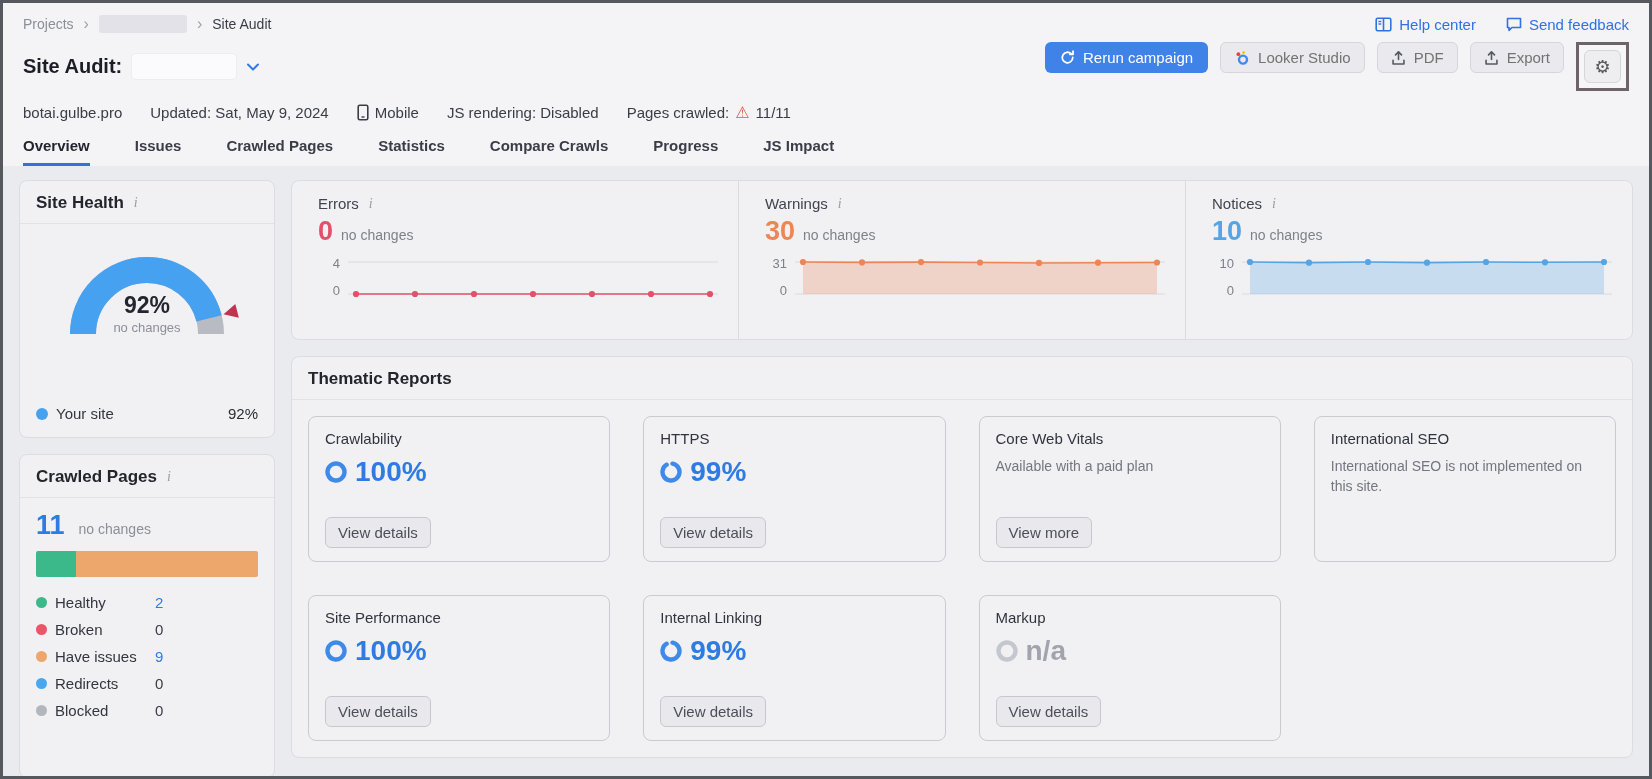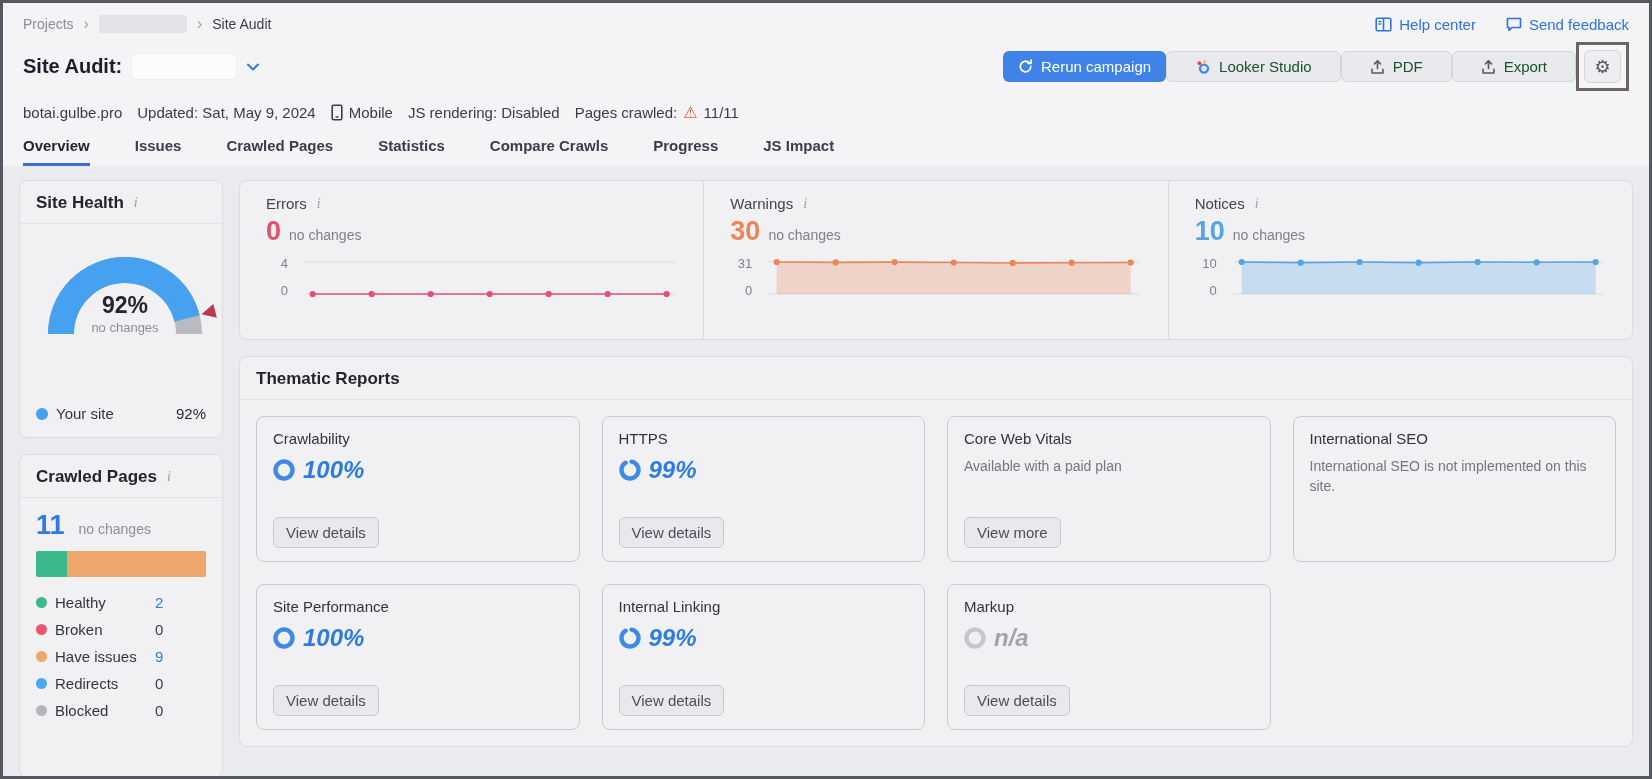--- a/index.html
+++ b/index.html
@@ -16,39 +16,39 @@
   .bc-link { color: #8b8d97; cursor: pointer; }
   .bc-chev { color: #a0a2ab; font-size: 16px; line-height: 1; }
   .bc-current { color: #3a3c46; }
   .redacted-sm { width: 88px; height: 18px; background: #e2e2e8; border-radius: 3px; }
   .top-links { display: flex; align-items: flex-start; gap: 30px; }
   .top-link { display: flex; align-items: center; gap: 7px; color: #2f72e0; font-size: 15px; cursor: pointer; }
   .title-row { padding: 9px 20px 0 20px; justify-content: space-between; }
   .title-left { display: flex; align-items: center; gap: 10px; }
   h1 { font-size: 20px; font-weight: bold; color: #1c1d26; }
   .redacted-dd { width: 104px; height: 25px; background: #fbfbfd; border-radius: 4px; box-shadow: 0 0 0 1px #ececf1; cursor: pointer; }
-  .toolbar { display: flex; align-items: center; }
+  .toolbar { display: flex; gap: 12px; }
   .btn { height: 31px; border-radius: 6px; border: none; display: flex; align-items: center; gap: 8px; font-size: 15px; cursor: pointer; font-family: inherit; }
   .btn-blue { background: #3f82e8; color: #fff; padding: 0 15px; }
-  .btn-gray { background: #e9e9ee; color: #14532d; border: 1px solid #d5d5db; padding: 0 28px; }
+  .btn-gray { background: #e9e9ee; color: #737373; border: 1px solid #d5d5db; padding: 0 13px; }
   .annotation-box { border: 3px solid #6e6366; background: #f6f6f8; padding: 5px; display: flex; align-items: center; justify-content: center; }
   .btn-gear { width: 37px; height: 33px; justify-content: center; padding: 0; background: #eeeef1; border: 1px solid #d5d5db; color: #55585f; font-size: 18px; line-height: 1; }
-  .meta-row { padding: 13px 28px 0 20px; gap: 15px; font-size: 15px; color: #3a3c46; }
+  .meta-row { padding: 13px 28px 0 20px; gap: 28px; font-size: 15px; color: #3a3c46; }
   .meta-item { display: flex; align-items: center; gap: 6px; }
   .warn { color: #dd5b40; font-size: 16px; line-height: 1; }
   .tabs-row { padding: 16px 20px 0 20px; gap: 45px; }
   .tab { font-size: 15px; font-weight: 600; color: #3a3c47; padding-bottom: 9px; border-bottom: 3px solid transparent; cursor: pointer; }
   .tab.active { color: #23242e; border-bottom-color: #3b6fd6; }
   
   .content { height: 620px; background: #eaebee; padding: 14px 16px 8px 16px; display: flex; gap: 16px; }
   .card { background: #f1f1f4; border: 1px solid #dcdce2; border-radius: 8px; }
   .card-head { padding: 12px 16px 10px 16px; border-bottom: 1px solid #e1e1e6; display: flex; align-items: center; gap: 8px; }
   .card-title { font-size: 17px; font-weight: bold; color: #24252c; }
   .info { font-family: "Liberation Serif", serif; font-style: italic; color: #9b9da6; font-size: 14px; cursor: pointer; padding: 0 2px; }
-  .leftcol { width: 204px; display: flex; flex-direction: column; gap: 16px; }
+  .leftcol { width: 256px; display: flex; flex-direction: column; gap: 16px; }
   .rightcol { flex: 1; display: flex; flex-direction: column; gap: 16px; border-radius: 26px; }
   
   #site-health-card { height: 258px; }
   .gauge-wrap { position: relative; width: 210px; height: 114px; margin: 8px auto 0 auto; }
   .gauge-val { position: absolute; left: 0; right: 0; top: 60px; text-align: center; font-size: 23px; font-weight: bold; color: #24252e; }
   .gauge-sub { position: absolute; left: 0; right: 0; top: 88px; text-align: center; font-size: 13px; color: #8c8e98; }
   .sh-legend { padding: 6px 16px 0 16px; }
   .sh-row { display: flex; align-items: center; height: 27px; font-size: 15px; color: #34363f; margin-top: 48px; }
   .sh-dot { width: 12px; height: 12px; border-radius: 50%; margin-right: 8px; }
   .sh-tri { font-size: 11px; margin-right: 7px; }
@@ -74,25 +74,25 @@
   .panel { flex: 1; padding: 14px 20px 10px 26px; }
   .panel + .panel { border-left: 1px solid #d9d9de; }
   .p-title { display: flex; align-items: center; gap: 8px; font-size: 15px; color: #41434e; }
   .p-valrow { margin-top: 4px; display: flex; align-items: baseline; gap: 8px; }
   .p-val { font-size: 27px; font-weight: bold; }
   .p-change { font-size: 14px; color: #7e808a; }
   .p-chart { margin-top: 8px; display: flex; align-items: stretch; gap: 8px; }
   .ylabels { width: 22px; height: 46px; display: flex; flex-direction: column; justify-content: space-between; align-items: flex-end; font-size: 13px; color: #7e808a; padding: 1px 0 3px 0; }
   .trend-svg { flex: 1; height: 46px; display: block; }
   
-  .t-grid { padding: 16px; display: grid; grid-template-columns: repeat(4, 1fr); grid-template-rows: 146px 146px; gap: 22px; }
+  .t-grid { padding: 16px; display: grid; grid-template-columns: repeat(4, 1fr); grid-template-rows: 146px 146px; gap: 33px; }
   .tcard { border: 1px solid #c9cbd3; border-radius: 8px; padding: 13px 16px; display: flex; flex-direction: column; }
   .t-title { font-size: 15px; color: #31333d; margin-bottom: 9px; }
   .t-score { display: flex; align-items: center; gap: 8px; }
-  .t-pct { font-size: 24px; font-weight: bold; font-style: italic; }
+  .t-pct { font-size: 28px; font-weight: bold; }
   .t-desc { font-size: 14px; color: #74767f; line-height: 1.45; max-width: 280px; }
   .btn-light { margin-top: auto; align-self: flex-start; background: #e9e9ed; border: 1px solid #c7c8cf; border-radius: 6px; padding: 6px 12px; font-size: 15px; color: #4c4e58; cursor: pointer; font-family: inherit; }
   .icon16 { display: block; }
 </style>
 </head>
 <body>
 
 <div id="window">
   <header>
     <div class="row breadcrumb-row">

